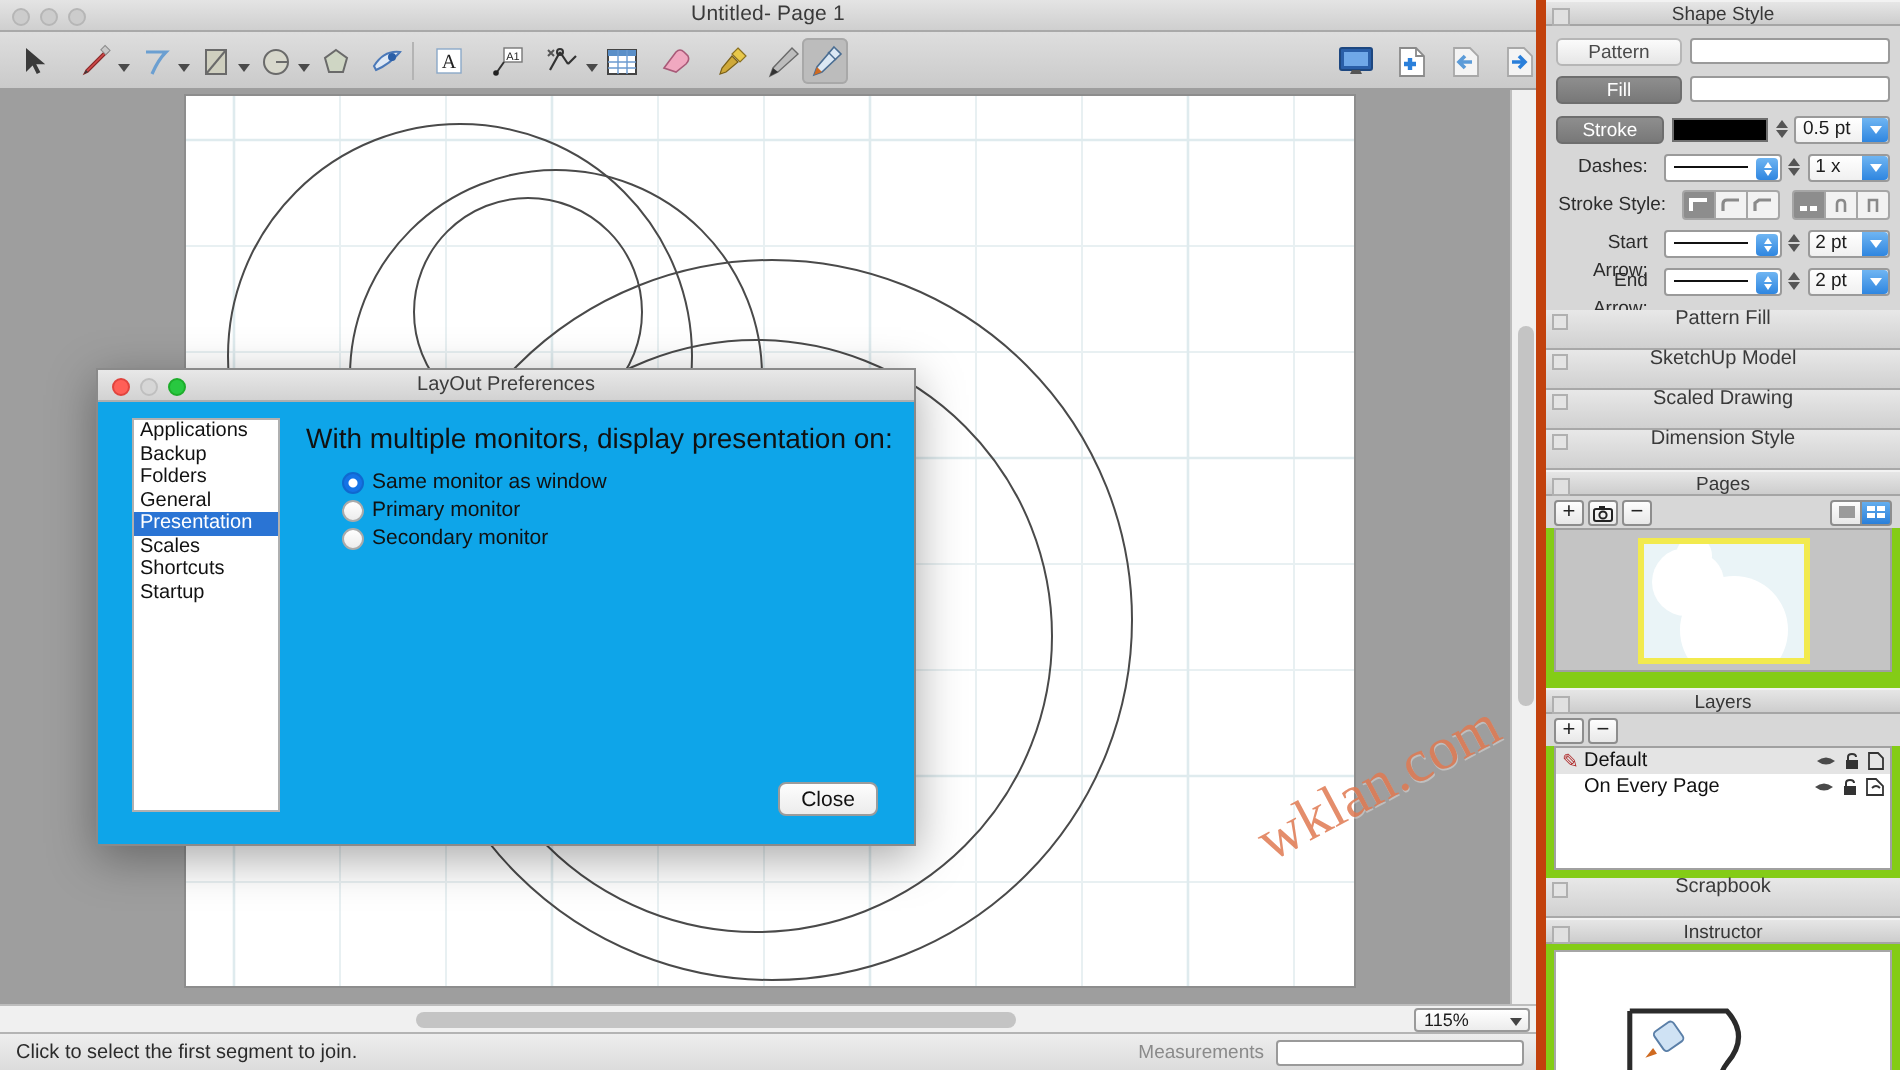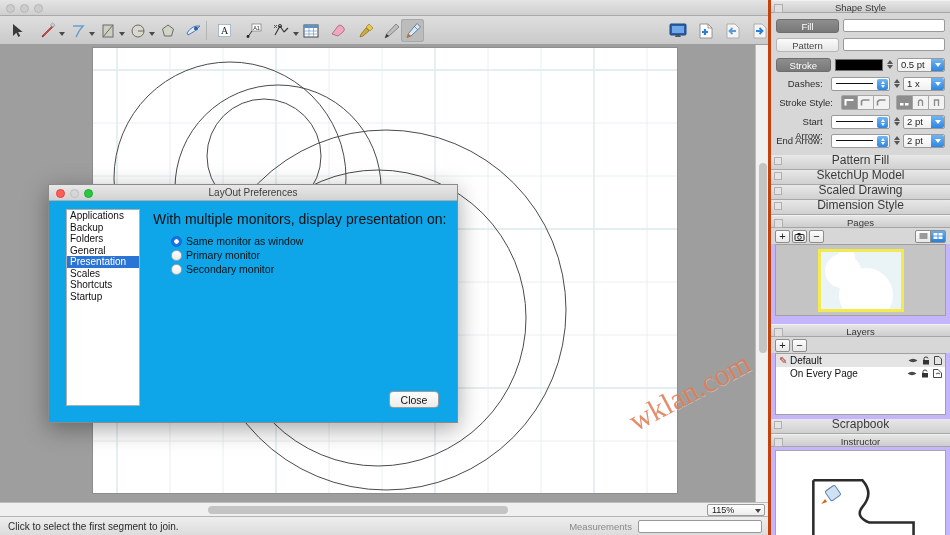--- a/index.html
+++ b/index.html
@@ -43,21 +43,21 @@
     position: absolute; right: -6px; bottom: 6px;
     width: 0; height: 0; border-left: 3px solid transparent;
     border-right: 3px solid transparent; border-top: 4px solid #4a4a4a;
   }
   .tool svg { display: block; }
   .tool-sep { position: absolute; top: 5px; width: 1px; height: 19px; background: #b4b4b4; }
 
   
   #rightpanel {
     position: absolute; left: 768px; top: 0; width: 182px; height: 535px;
-    background: #c4b5fd; border-left: 3px solid #c2410c;
+    background: #84cc16; border-left: 5px solid #c2410c;
   }
   .panel-header {
     height: 13px; line-height: 13px; text-align: center;
     font-size: 9.5px; color: #373737;
     background: linear-gradient(#e6e6e6, #cdcdcd);
     border-top: 1px solid #f2f2f2; border-bottom: 1px solid #a5a5a5;
     position: relative;
   }
   .panel-header::before {
     content:""; position:absolute; left:3px; top:3px; width:7px; height:7px;
@@ -125,22 +125,22 @@
   .seg {
     width: 17px; height: 15px; border:1px solid #a6a6a6; background:#f2f2f2;
     margin-left:-1px; display:flex; align-items:center; justify-content:center;
   }
   .seg:first-child { margin-left:0; border-radius: 2px 0 0 2px; }
   .seg:last-child { border-radius: 0 2px 2px 0; }
   .seg.on { background:#8d8d8d; }
 
   
   .collapsed {
-    height: 15px; line-height: 10.5px; text-align:center;
-    font-size: 12px; color:#3a3a3a;
+    height: 20px; line-height: 10.5px; text-align:center;
+    font-size: 10px; color:#3a3a3a;
     background: linear-gradient(#e8e8e8,#d0d0d0);
     border-bottom: 1px solid #a8a8a8; position: relative;
   }
   .collapsed::before {
     content:""; position:absolute; left:3px; top:2px; width:6px; height:6px;
     border:1px solid #b0b0b0; background:#e4e4e4;
   }
 
   
   .mini-bar { height: 16px; display:flex; align-items:center; padding: 1px 4px; background:#d7d7d7; }
@@ -293,20 +293,21 @@
 </style>
 </head>
 <body>
 
 <div id="app">
 
   <div id="titlebar">
     <div class="traffic close"></div>
     <div class="traffic min"></div>
     <div class="traffic max"></div>
+    <div id="doc-title">Untitled- Page 1</div>
   </div>
 
   <div id="toolbar">
     <div class="tool" style="left:6px">
       <svg width="14" height="15" viewBox="0 0 14 15">
           <path d="M2 1 L2 13 L5.3 9.8 L7.4 14 L9.2 13.1 L7.1 9.1 L11.6 9.1 Z" fill="#3a3a3a"></path>
         </svg>
     </div>
     <div class="tool" style="left:36px">
       <svg width="18" height="18" viewBox="0 0 18 18">
@@ -471,25 +472,25 @@
     <div id="status-text">Click to select the first segment to join.</div>
     <div id="meas-label">Measurements</div>
     <div id="meas-field"></div>
   </div>
 
   <div id="rightpanel">
 
     <div class="panel-header">Shape Style</div>
     <div class="panel-body">
       <div class="ss-row">
+        <div class="ss-label">Pattern</div>
+        <div class="swatch-long"></div>
+      </div>
+      <div class="ss-row">
         <div class="ss-label on">Fill</div>
-        <div class="swatch-long"></div>
-      </div>
-      <div class="ss-row">
-        <div class="ss-label">Pattern</div>
         <div class="swatch-long"></div>
       </div>
       <div class="ss-row" style="margin-top:3px">
         <div class="ss-label on">Stroke</div>
         <div class="swatch-black"></div>
         <div class="stepper">
             <i class="up"></i>
             <i class="dn"></i>
           </div>
         <div class="combo w55">

